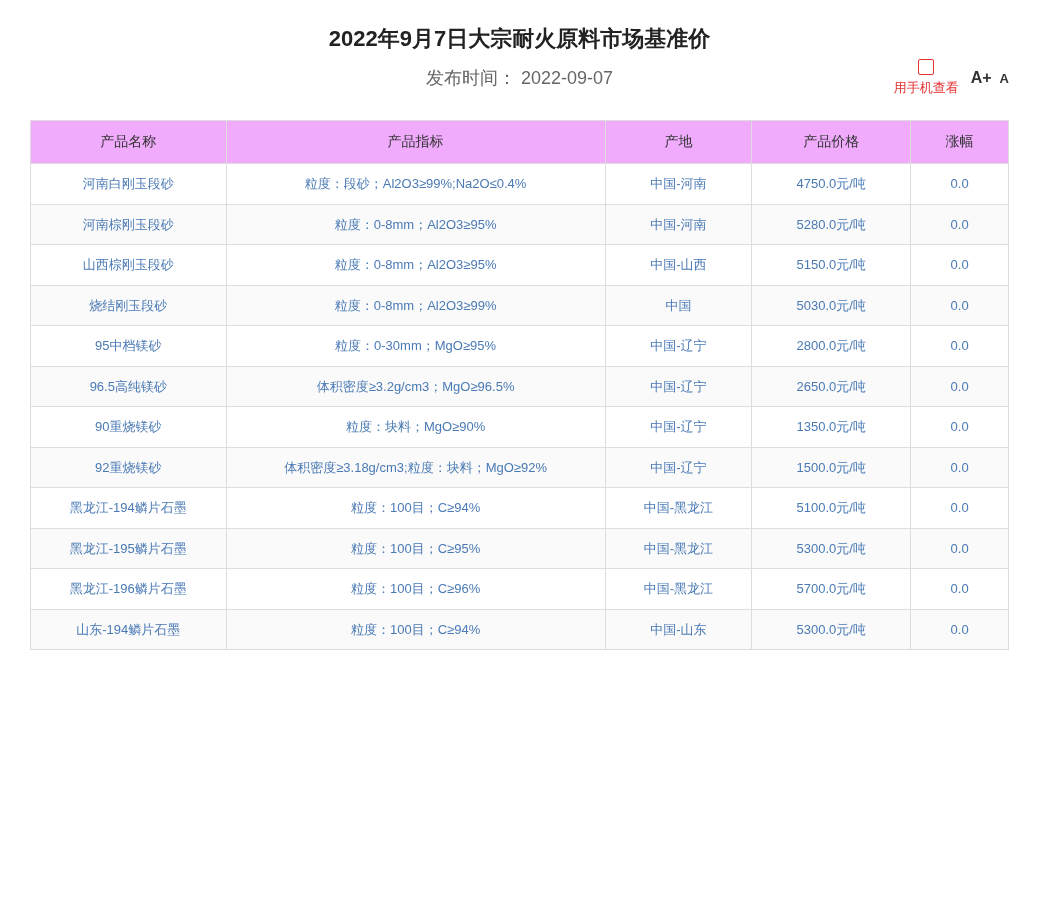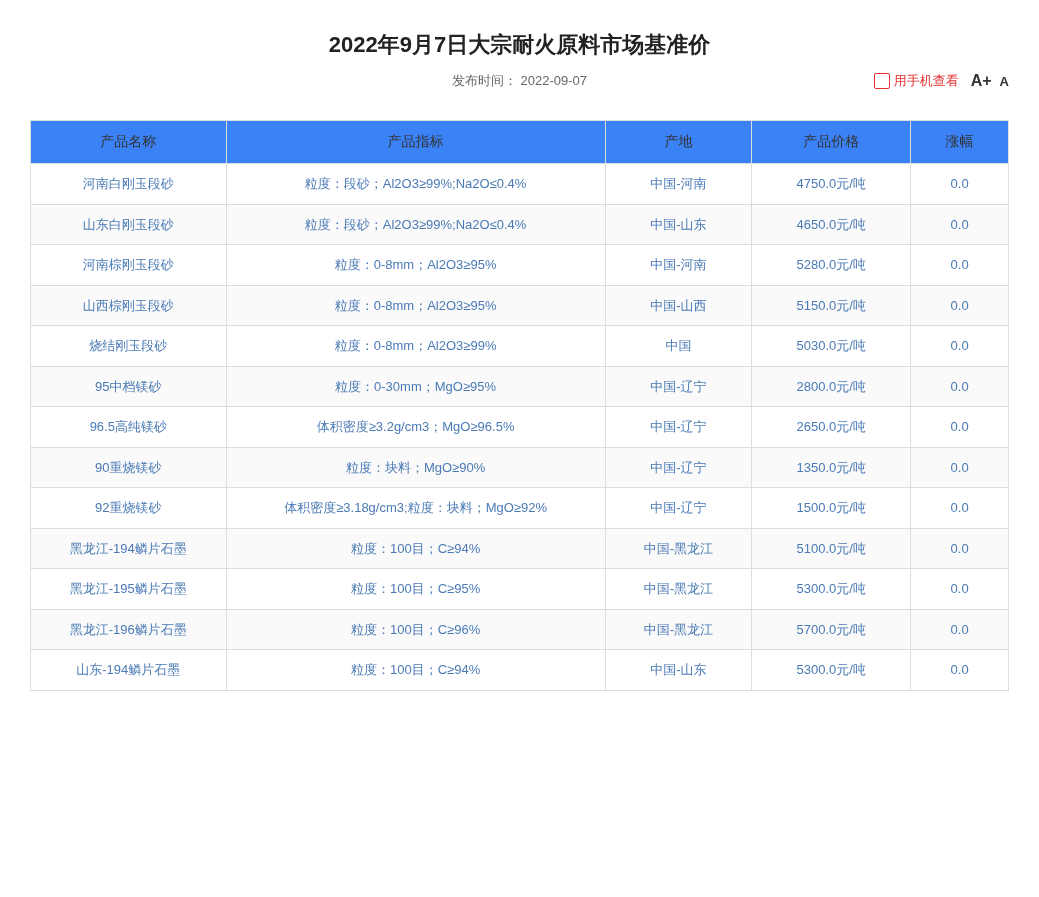--- a/index.html
+++ b/index.html
@@ -5,55 +5,56 @@
     * { box-sizing: border-box; margin: 0; padding: 0; }
     body {
       font-family: "Microsoft YaHei", "SimHei", Arial, sans-serif;
       background: #fff;
       color: #333;
       font-size: 14px;
     }
     .page-wrapper {
       max-width: 1039px;
       margin: 0 auto;
-      padding: 30px 30px;
+      padding: 24px 30px;
     }
     .page-title {
       text-align: center;
       font-size: 22px;
       font-weight: bold;
       color: #222;
       margin-bottom: 12px;
     }
     .meta-bar {
       display: flex;
       justify-content: center;
       align-items: center;
       position: relative;
       margin-bottom: 30px;
     }
     .publish-time {
-      font-size: 13px;
+      font-size: 18px;
       color: #666;
     }
     .right-actions {
       position: absolute;
       right: 0;
       display: flex;
       align-items: center;
       gap: 8px;
     }
     .mobile-view-btn {
       display: flex;
       align-items: center;
       gap: 4px;
       color: #e53333;
       font-size: 13px;
       cursor: pointer;
       text-decoration: none;
+      flex-direction: column;
     }
     .mobile-icon {
       width: 16px;
       height: 16px;
       border: 1.5px solid #e53333;
       border-radius: 2px;
       display: inline-block;
       position: relative;
     }
     .font-size-btn {
@@ -68,21 +69,21 @@
       font-size: 13px;
       cursor: pointer;
       font-weight: bold;
     }
     .data-table {
       width: 100%;
       border-collapse: collapse;
       margin-top: 10px;
     }
     .data-table th {
-      background: #3b82f6;
+      background: #f0abfc;
       border: 1px solid #ddd;
       padding: 12px 8px;
       text-align: center;
       font-weight: normal;
       color: #333;
       font-size: 14px;
     }
     .data-table td {
       border: 1px solid #ddd;
       padding: 10px 8px;
@@ -133,27 +134,20 @@
     </thead>
     <tbody id="table-body">
     <tr>
           <td class="col-name">河南白刚玉段砂</td>
           <td class="col-spec">粒度：段砂；Al2O3≥99%;Na2O≤0.4%</td>
           <td class="col-origin">中国-河南</td>
           <td class="col-price">4750.0元/吨</td>
           <td class="col-change">0.0</td>
         </tr>
         <tr>
-          <td class="col-name">山东白刚玉段砂</td>
-          <td class="col-spec">粒度：段砂；Al2O3≥99%;Na2O≤0.4%</td>
-          <td class="col-origin">中国-山东</td>
-          <td class="col-price">4650.0元/吨</td>
-          <td class="col-change">0.0</td>
-        </tr>
-        <tr>
           <td class="col-name">河南棕刚玉段砂</td>
           <td class="col-spec">粒度：0-8mm；Al2O3≥95%</td>
           <td class="col-origin">中国-河南</td>
           <td class="col-price">5280.0元/吨</td>
           <td class="col-change">0.0</td>
         </tr>
         <tr>
           <td class="col-name">山西棕刚玉段砂</td>
           <td class="col-spec">粒度：0-8mm；Al2O3≥95%</td>
           <td class="col-origin">中国-山西</td>

